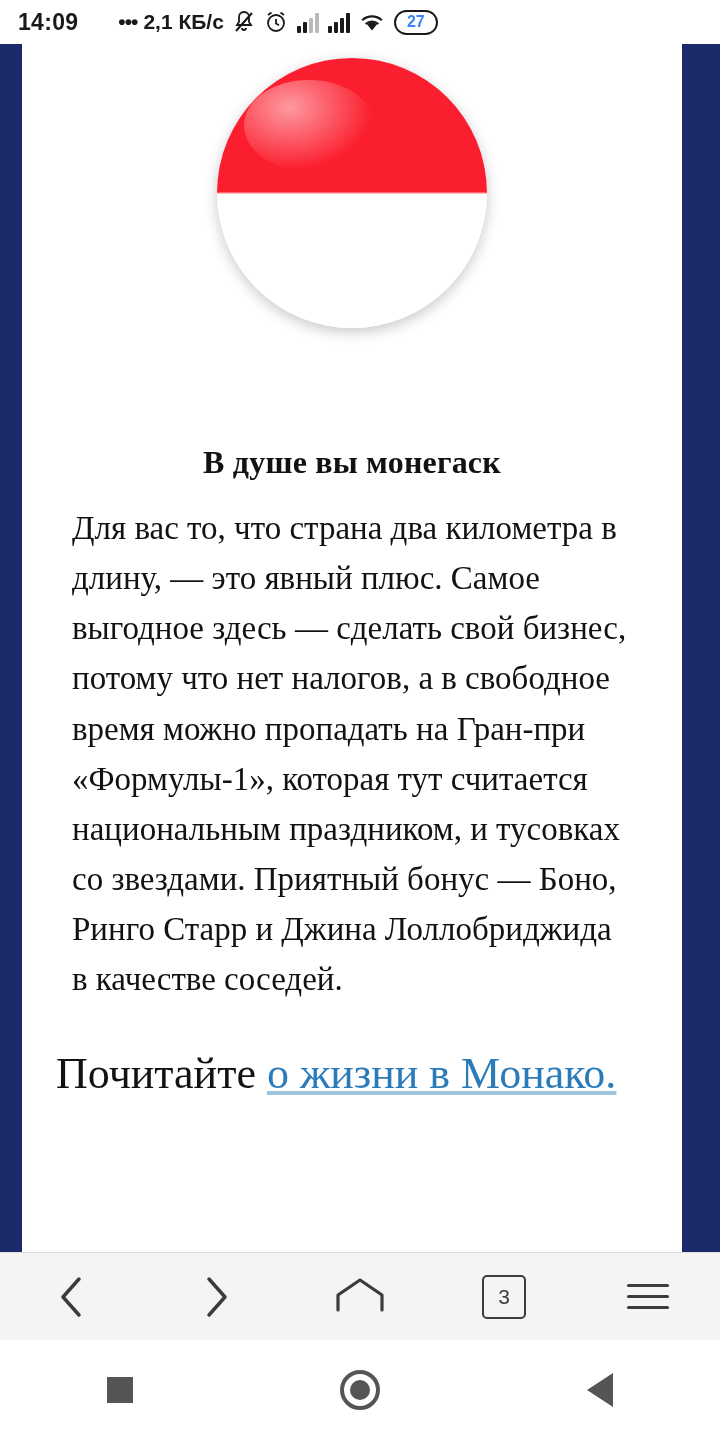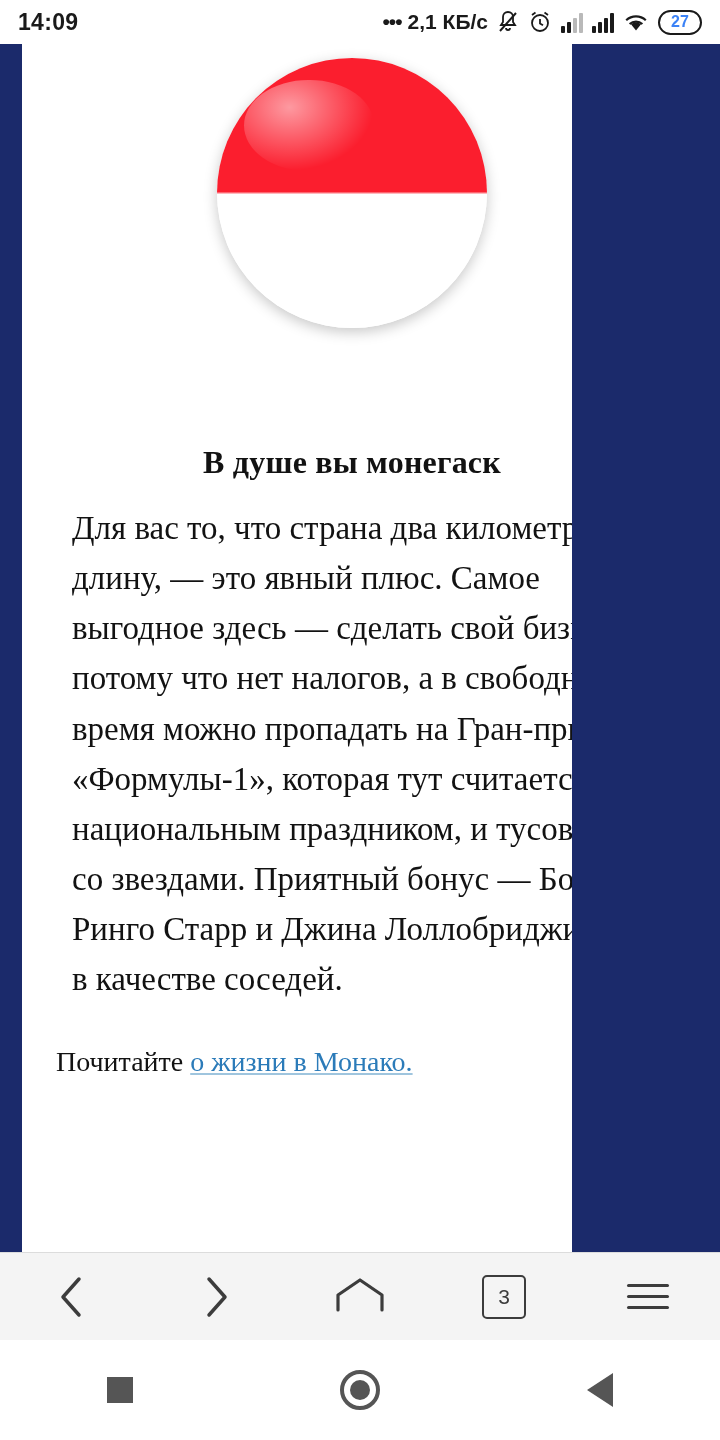--- a/index.html
+++ b/index.html
@@ -17,21 +17,21 @@
 
   
   .statusbar {
     position: absolute;
     top: 0; left: 0;
     width: 720px;
     height: 44px;
     background: #ffffff;
     display: flex;
     align-items: center;
-    justify-content: space-between;
+    justify-content: flex-start;
     padding: 0 18px;
     box-sizing: border-box;
     gap: 40px;
   }
   .status-time {
     font-size: 23px;
     font-weight: bold;
     color: #1a1a1a;
     letter-spacing: 0.3px;
   }
@@ -89,21 +89,21 @@
     font-size: 16px;
     font-weight: bold;
     color: #3b82f6;
     box-sizing: border-box;
   }
 
   
   .viewport {
     position: absolute;
     top: 44px; left: 0;
-    width: 572px;
+    width: 720px;
     height: 1208px;
     background: #1b2a6b;
     overflow: hidden;
   }
   .page {
     position: absolute;
     top: 0;
     left: 22px;
     width: 660px;
     height: 1208px;
@@ -158,21 +158,21 @@
   }
   .article-body {
     font-family: "Liberation Serif", serif;
     font-size: 33px;
     line-height: 1.52;
     color: #121212;
     margin: 16px;
   }
   .article-footer {
     font-family: "Liberation Serif", serif;
-    font-size: 28px;
+    font-size: 44px;
     line-height: 1.52;
     color: #121212;
     margin: 36px 0 0 0;
   }
   .article-link {
     color: #2b7bb9;
     text-decoration: underline;
     text-decoration-color: #9fc5de;
   }
 

